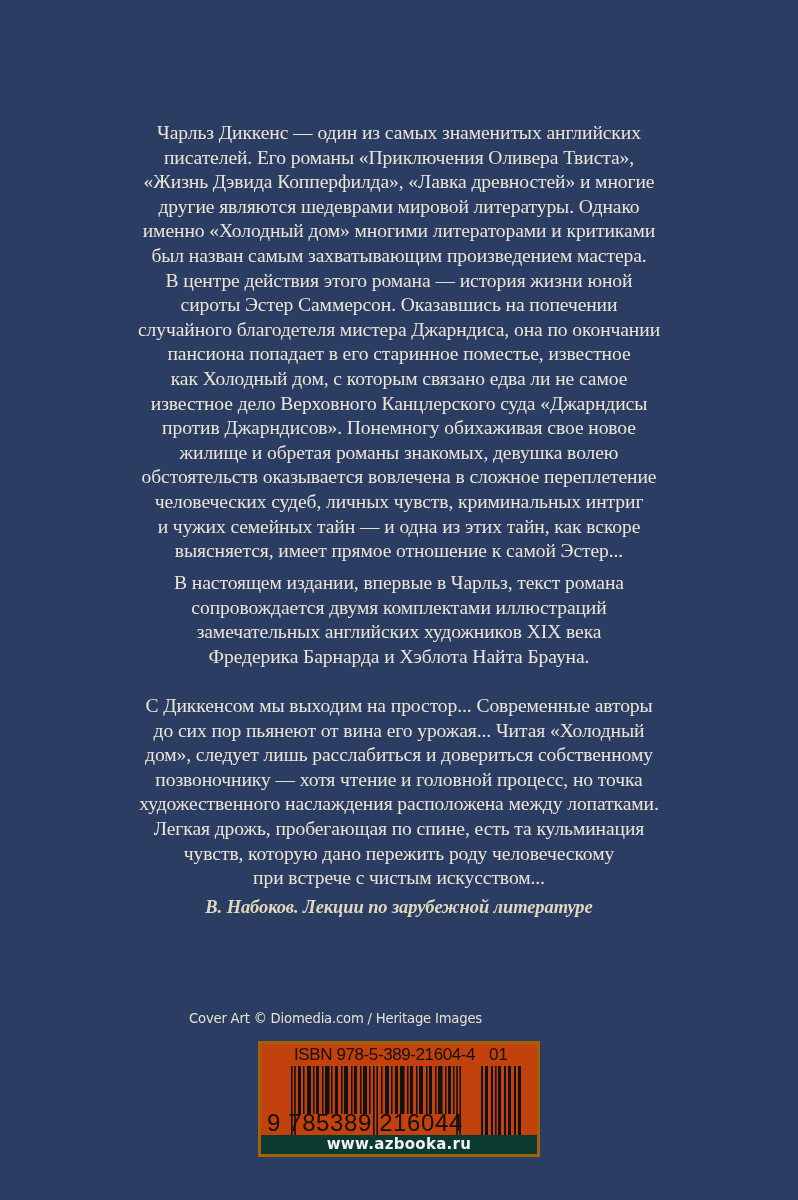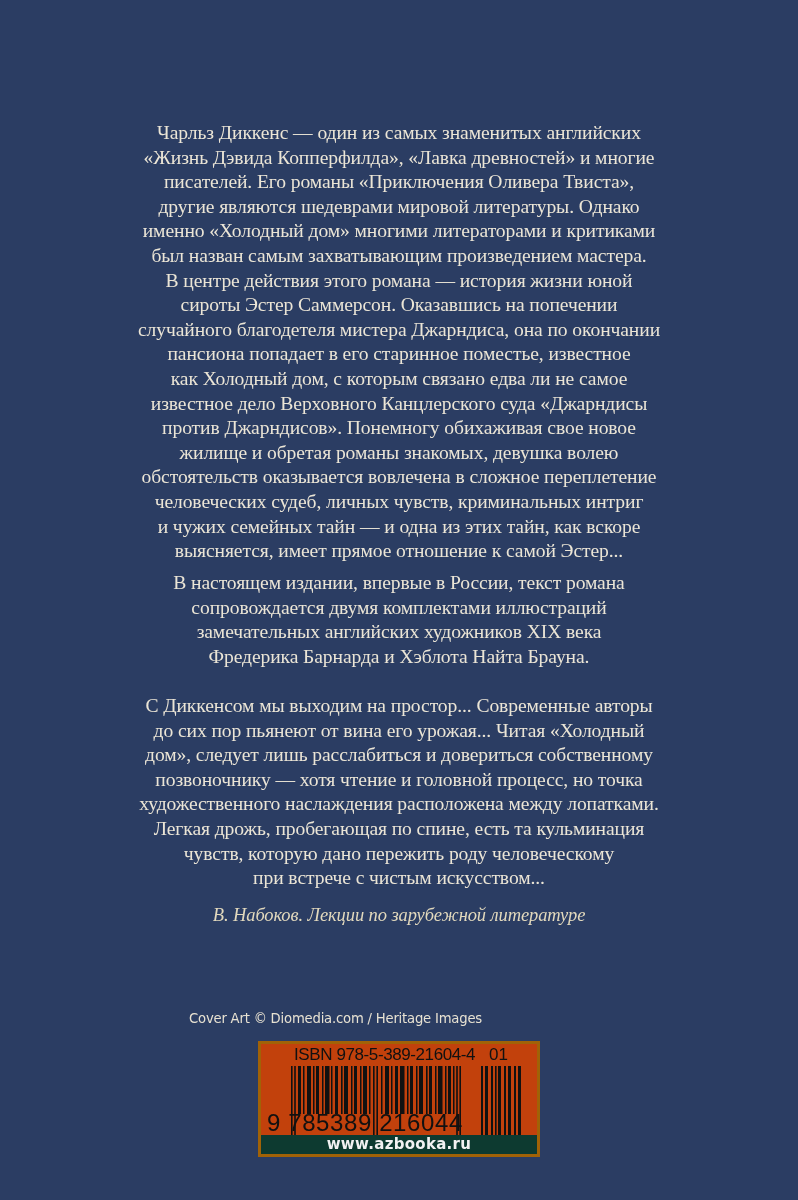--- a/index.html
+++ b/index.html
@@ -17,24 +17,24 @@
     font-size: 19.6px;
     line-height: 24.6px;
     letter-spacing: -0.1px;
   }
   .blurb .line { display: block; white-space: nowrap; }
   #p1 { top: 121px; }
   #p2 { top: 571px; }
   #p3 { top: 694px; }
   .attribution {
     display: block; white-space: nowrap;
-    font-style: italic; font-weight: normal;
+    font-style: italic; font-weight: bold;
     color: #e2d9bd;
     font-size: 18.5px;
-    margin-top: 12px;
+    margin-top: 4px;
   }
   .credit {
     position: absolute; top: 1011px; left: 0; width: 671px;
     text-align: center;
     font-family: "DejaVu Sans", sans-serif;
     font-size: 13.2px;
     color: #e8e2d2;
     letter-spacing: -0.2px;
   }
   .barcode-box {
@@ -79,41 +79,41 @@
     letter-spacing: 0.3px;
   }
 </style>
 </head>
 <body>
 
 <div class="cover">
 
   <div class="blurb" id="p1">
     <span class="line">Чарльз Диккенс — один из самых знаменитых английских</span>
+    <span class="line">писателей. Его романы «Приключения Оливера Твиста»,</span>
     <span class="line">«Жизнь Дэвида Копперфилда», «Лавка древностей» и многие</span>
-    <span class="line">писателей. Его романы «Приключения Оливера Твиста»,</span>
     <span class="line">другие являются шедеврами мировой литературы. Однако</span>
     <span class="line">именно «Холодный дом» многими литераторами и критиками</span>
     <span class="line">был назван самым захватывающим произведением мастера.</span>
     <span class="line">В центре действия этого романа — история жизни юной</span>
     <span class="line">сироты Эстер Саммерсон. Оказавшись на попечении</span>
     <span class="line">случайного благодетеля мистера Джарндиса, она по окончании</span>
     <span class="line">пансиона попадает в его старинное поместье, известное</span>
     <span class="line">как Холодный дом, с которым связано едва ли не самое</span>
     <span class="line">известное дело Верховного Канцлерского суда «Джарндисы</span>
     <span class="line">против Джарндисов». Понемногу обихаживая свое новое</span>
     <span class="line">жилище и обретая романы знакомых, девушка волею</span>
     <span class="line">обстоятельств оказывается вовлечена в сложное переплетение</span>
     <span class="line">человеческих судеб, личных чувств, криминальных интриг</span>
     <span class="line">и чужих семейных тайн — и одна из этих тайн, как вскоре</span>
     <span class="line">выясняется, имеет прямое отношение к самой Эстер...</span>
   </div>
 
   <div class="blurb" id="p2">
-    <span class="line">В настоящем издании, впервые в России, текст романа</span>
+    <span class="line">В настоящем издании, впервые в Чарльз, текст романа</span>
     <span class="line">сопровождается двумя комплектами иллюстраций</span>
     <span class="line">замечательных английских художников XIX века</span>
     <span class="line">Фредерика Барнарда и Хэблота Найта Брауна.</span>
   </div>
 
   <div class="blurb" id="p3">
     <span class="line">С Диккенсом мы выходим на простор... Современные авторы</span>
     <span class="line">до сих пор пьянеют от вина его урожая... Читая «Холодный</span>
     <span class="line">дом», следует лишь расслабиться и довериться собственному</span>
     <span class="line">позвоночнику — хотя чтение и головной процесс, но точка</span>

